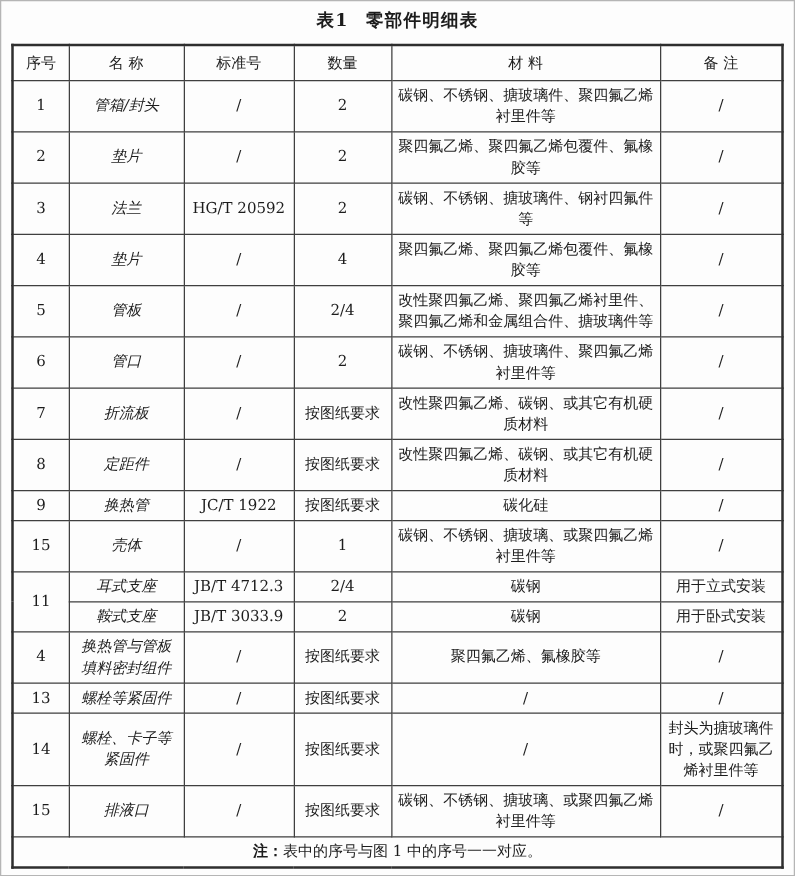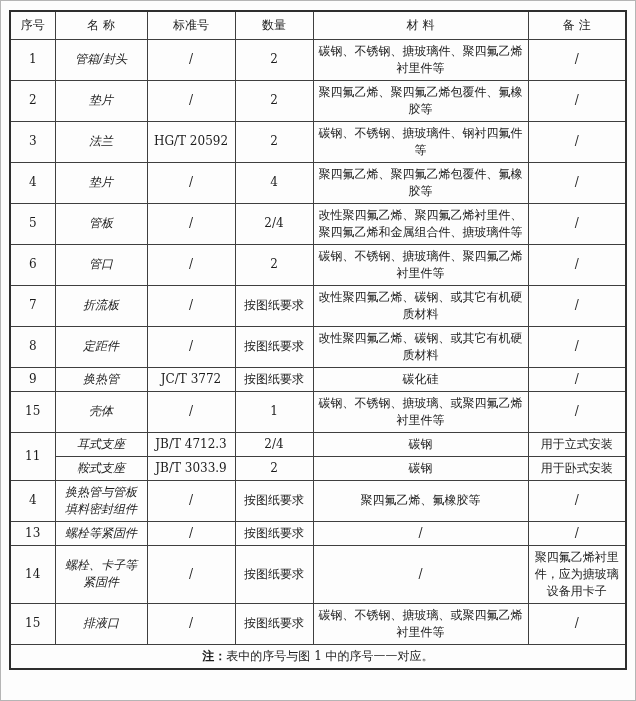--- a/index.html
+++ b/index.html
@@ -38,20 +38,23 @@
   td.note-cell {
     text-align:left; height:23px; padding:3px 6px;
   }
   td.note-cell .note-prefix { font-weight:bold; }
 </style>
 </head>
 <body>
 
 <div class="page">
 
+  <div class="title">
+    <span>表1</span><span class="gap"></span><span>零部件明细表</span>
+  </div>
 
   <table class="parts">
     <colgroup>
       <col style="width:45px">
       <col style="width:92px">
       <col style="width:88px">
       <col style="width:78px">
       <col style="width:215px">
       <col style="width:98px">
     </colgroup>
@@ -126,21 +129,21 @@
           <td class="c-no">8</td>
           <td class="c-name">定距件</td>
           <td class="c-std">/</td>
           <td class="c-qty">按图纸要求</td>
           <td class="c-mat left">改性聚四氟乙烯、碳钢、或其它有机硬质材料</td>
           <td class="c-rem">/</td>
         </tr>
         <tr class="single">
           <td class="c-no">9</td>
           <td class="c-name">换热管</td>
-          <td class="c-std">JC/T 3772</td>
+          <td class="c-std">JC/T 1922</td>
           <td class="c-qty">按图纸要求</td>
           <td class="c-mat">碳化硅</td>
           <td class="c-rem">/</td>
         </tr>
         <tr class="dbl">
           <td class="c-no">15</td>
           <td class="c-name">壳体</td>
           <td class="c-std">/</td>
           <td class="c-qty">1</td>
           <td class="c-mat left">碳钢、不锈钢、搪玻璃、或聚四氟乙烯衬里件等</td>
@@ -176,21 +179,21 @@
           <td class="c-qty">按图纸要求</td>
           <td class="c-mat">/</td>
           <td class="c-rem">/</td>
         </tr>
         <tr class="triple">
           <td class="c-no">14</td>
           <td class="c-name">螺栓、卡子等紧固件</td>
           <td class="c-std">/</td>
           <td class="c-qty">按图纸要求</td>
           <td class="c-mat">/</td>
-          <td class="c-rem left">聚四氟乙烯衬里件，应为搪玻璃设备用卡子</td>
+          <td class="c-rem left">封头为搪玻璃件时，或聚四氟乙烯衬里件等</td>
         </tr>
         <tr class="dbl">
           <td class="c-no">15</td>
           <td class="c-name">排液口</td>
           <td class="c-std top left">/</td>
           <td class="c-qty top">按图纸要求</td>
           <td class="c-mat left top">碳钢、不锈钢、搪玻璃、或聚四氟乙烯衬里件等</td>
           <td class="c-rem top left">/</td>
         </tr>
       </tbody>

